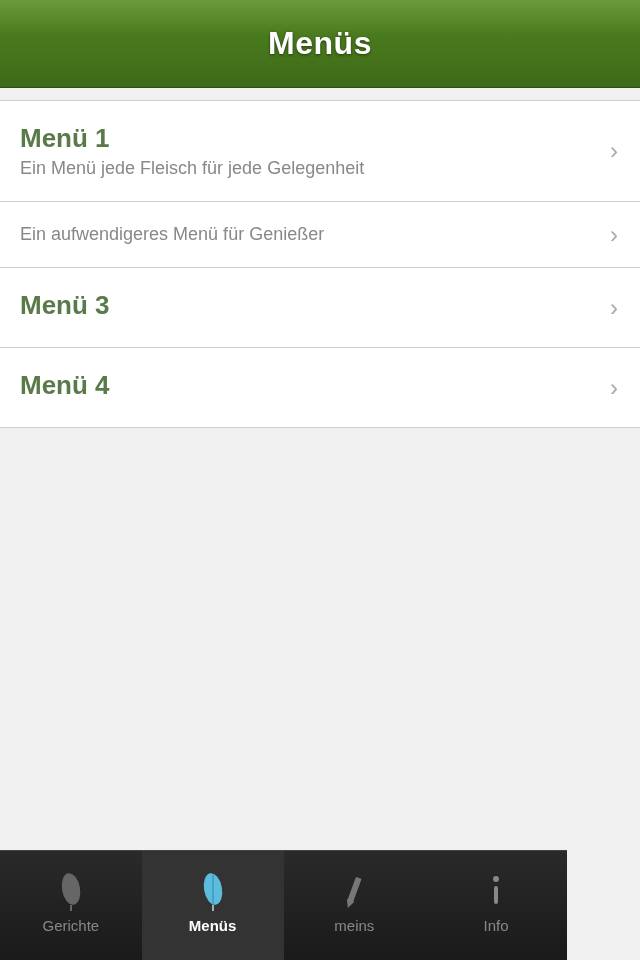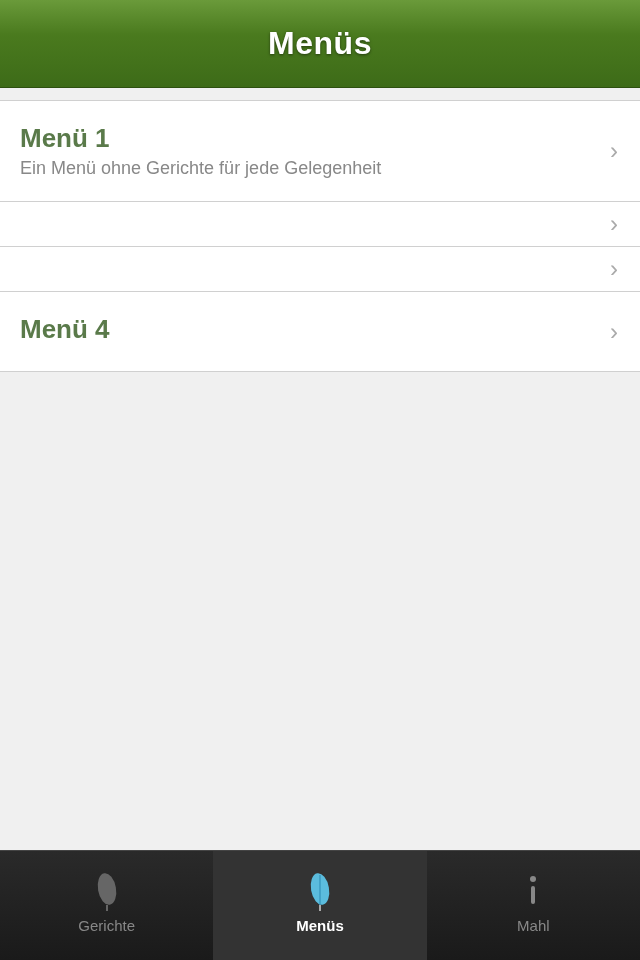--- a/index.html
+++ b/index.html
@@ -78,21 +78,21 @@
       color: #aaaaaa;
       font-size: 24px;
       font-weight: 300;
     }
 
     
     #tab-bar {
       position: absolute;
       bottom: 0;
       left: 0;
-      width: 640px;
+      width: 567px;
       height: 110px;
       background: linear-gradient(to bottom, #2a2a2a 0%, #1a1a1a 100%);
       display: flex;
       flex-direction: row;
       border-top: 1px solid #444444;
     }
 
     .tab-item {
       flex: 1;
       display: flex;
@@ -130,27 +130,29 @@
 <body>
 
 <div id="header">
   <span id="header-title">Menüs</span>
 </div>
 
 <div id="content">
 
 <div class="menu-item">
       <div class="menu-item-title">Menü 1</div>
-      <div class="menu-item-subtitle">Ein Menü ohne Gerichte für jede Gelegenheit</div>
+      <div class="menu-item-subtitle">Ein Menü jede Fleisch für jede Gelegenheit</div>
       <div class="menu-item-chevron">›</div>
     </div>
     <div class="menu-item">
+      <div class="menu-item-subtitle">Ein aufwendigeres Menü für Genießer</div>
       <div class="menu-item-chevron">›</div>
     </div>
     <div class="menu-item">
+      <div class="menu-item-title">Menü 3</div>
       <div class="menu-item-chevron">›</div>
     </div>
     <div class="menu-item">
       <div class="menu-item-title">Menü 4</div>
       <div class="menu-item-chevron">›</div>
     </div>
   </div>
 
 <div id="tab-bar">
 
@@ -168,23 +170,32 @@
     <div class="tab-icon">
       <svg width="28" height="40" viewBox="0 0 28 40">
         <ellipse cx="14" cy="18" rx="9" ry="16" fill="#5bbcdd" transform="rotate(-10 14 18)"></ellipse>
         <line x1="14" y1="4" x2="14" y2="36" stroke="#3a9abf" stroke-width="1.5"></line>
         <line x1="14" y1="34" x2="14" y2="40" stroke="#aaaaaa" stroke-width="2"></line>
       </svg>
     </div>
     <span class="tab-label">Menüs</span>
   </div>
 
+  <div class="tab-item">
+    <div class="tab-icon">
+      <svg width="28" height="40" viewBox="0 0 28 40">
+        <rect x="11" y="6" width="6" height="26" rx="1" fill="#777777" transform="rotate(20 14 20)"></rect>
+        <polygon points="10,30 18,30 14,38" fill="#777777" transform="rotate(20 14 20)"></polygon>
+      </svg>
+    </div>
+    <span class="tab-label">meins</span>
+  </div>
 
   <div class="tab-item">
     <div class="tab-icon">
       <svg width="28" height="40" viewBox="0 0 28 40">
         <circle cx="14" cy="8" r="3" fill="#888888"></circle>
         <rect x="12" y="15" width="4" height="18" rx="2" fill="#888888"></rect>
       </svg>
     </div>
-    <span class="tab-label">Mahl</span>
+    <span class="tab-label">Info</span>
   </div>
 </div>
 
 </body></html>

